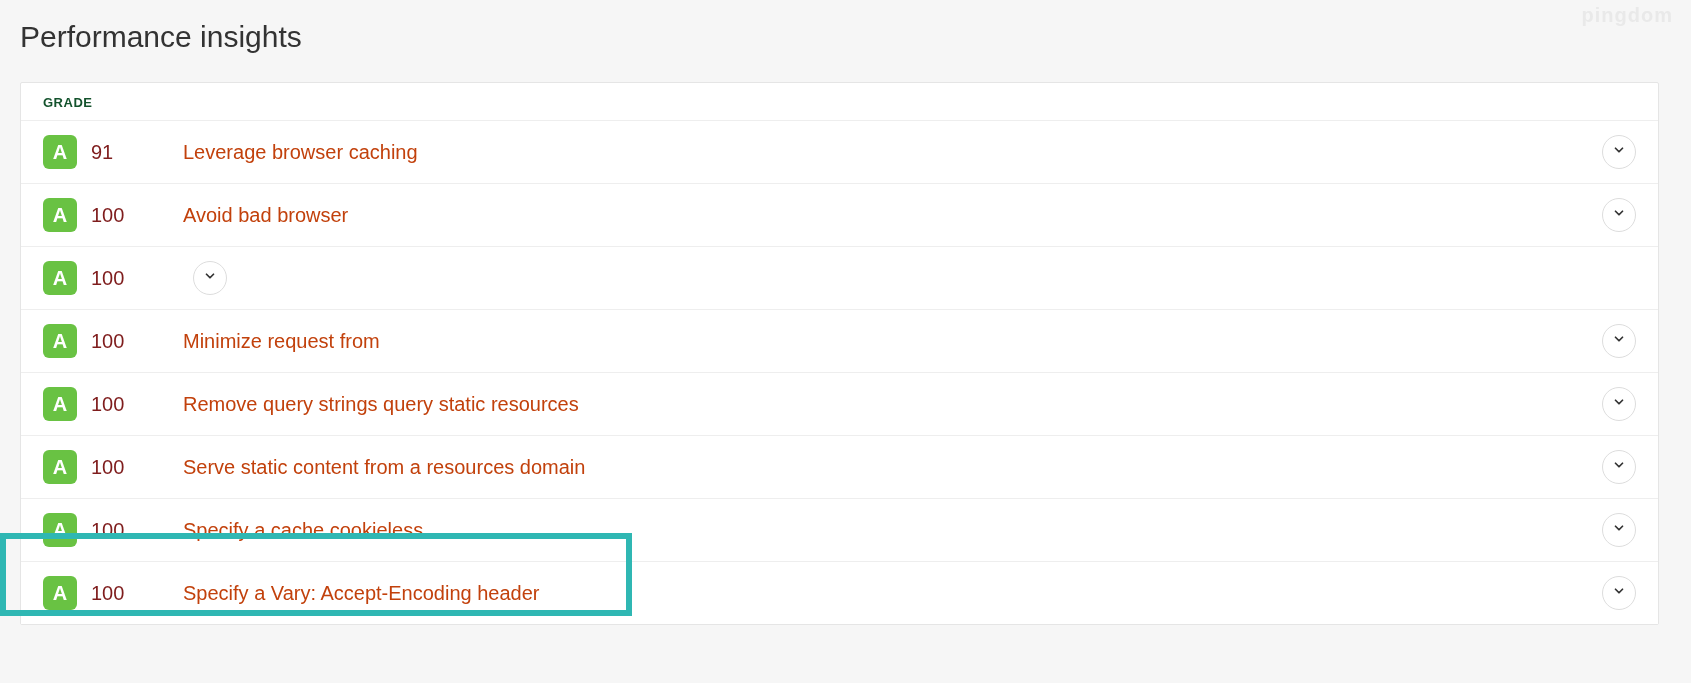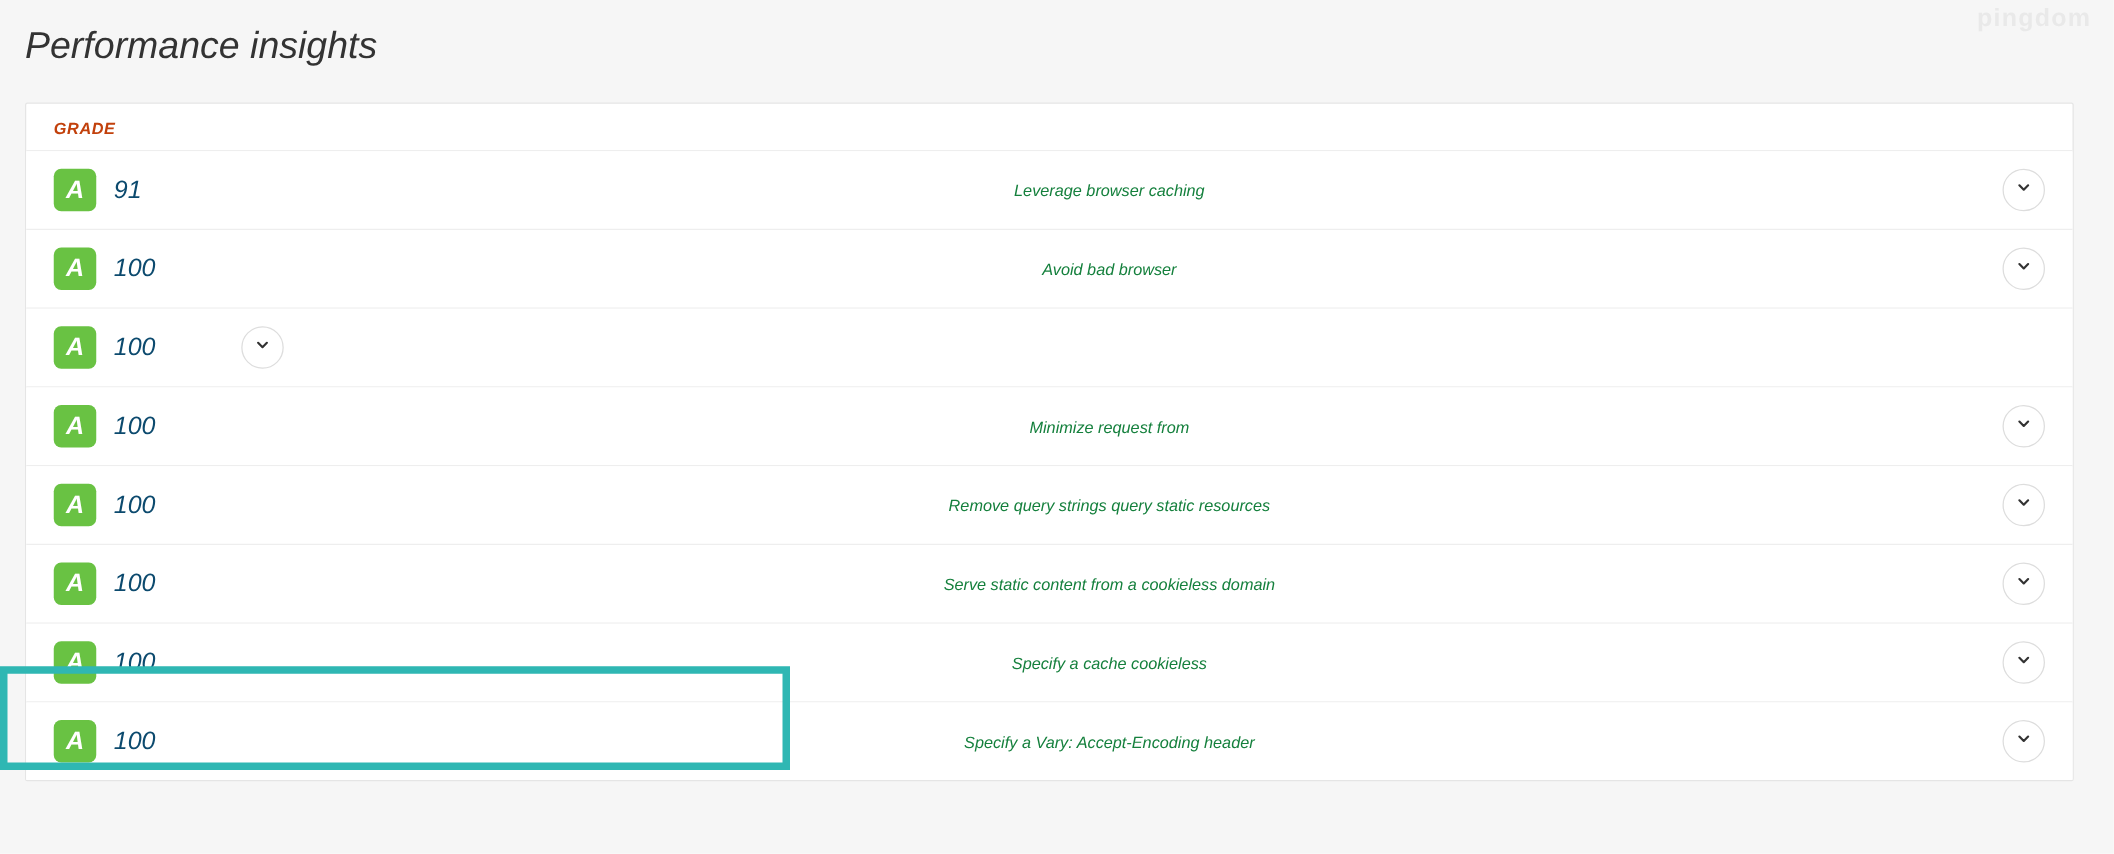--- a/index.html
+++ b/index.html
@@ -5,21 +5,20 @@
   * { box-sizing: border-box; }
   html, body { margin: 0; padding: 0; }
   body {
     font-family: "Helvetica Neue", Helvetica, Arial, sans-serif;
     background: #f6f6f6;
     color: #333;
     width: 1691px;
   }
   .page {
     padding: 10px 32px 30px 20px;
-    font-style: italic;
   }
   .page-title {
     font-size: 30px;
     font-weight: 400;
     color: #333;
     margin: 10px 0 28px 0;
   }
   .watermark {
     position: absolute;
     top: 4px;
@@ -35,21 +34,21 @@
     border: 1px solid #e5e5e5;
     border-radius: 2px;
   }
   .insights-header {
     display: flex;
     align-items: flex-start;
     padding: 12px 22px 10px 22px;
     font-size: 13px;
     font-weight: 700;
     letter-spacing: 0.5px;
-    color: #c2410c;
+    color: #14532d;
     text-transform: uppercase;
     border-bottom: 1px solid #eee;
   }
   .col-grade { width: 140px; flex: 0 0 140px; }
   .col-suggestion { flex: 1 1 auto; }
   .col-expand { width: 44px; flex: 0 0 44px; text-align: right; }
 
   .row {
     display: flex;
     align-items: center;
@@ -72,27 +71,26 @@
     background: #69c243;
     color: #fff;
     display: flex;
     align-items: center;
     justify-content: center;
     font-weight: 700;
     font-size: 20px;
   }
   .grade-score {
     font-size: 20px;
-    color: #0c4a6e;
+    color: #7f1d1d;
   }
   .suggestion-cell {
     flex: 1 1 auto;
-    font-size: 13px;
-    color: #15803d;
-    text-align: center;
+    font-size: 20px;
+    color: #c2410c;
   }
   .expand-cell {
     width: 44px; flex: 0 0 44px;
     display: flex; justify-content: flex-end;
   }
   .expand-btn {
     width: 34px; height: 34px;
     border-radius: 50%;
     border: 1px solid #ddd;
     background: #fff;
@@ -191,21 +189,21 @@
                   <polyline points="6 9 12 15 18 9"></polyline>
                 </svg></span>
             </div>
           </div>
         </div>
         <div class="row">
           <div class="grade-cell">
             <div class="grade-badge" style="background: rgb(105, 194, 67);">A</div>
             <div class="grade-score">100</div>
           </div>
-          <div class="suggestion-cell">Serve static content from a cookieless domain</div>
+          <div class="suggestion-cell">Serve static content from a resources domain</div>
           <div class="expand-cell">
             <div class="expand-btn">
               <span><svg viewBox="0 0 24 24" fill="none" stroke="currentColor" stroke-width="3" stroke-linecap="round" stroke-linejoin="round">
                   <polyline points="6 9 12 15 18 9"></polyline>
                 </svg></span>
             </div>
           </div>
         </div>
         <div class="row">
           <div class="grade-cell">

